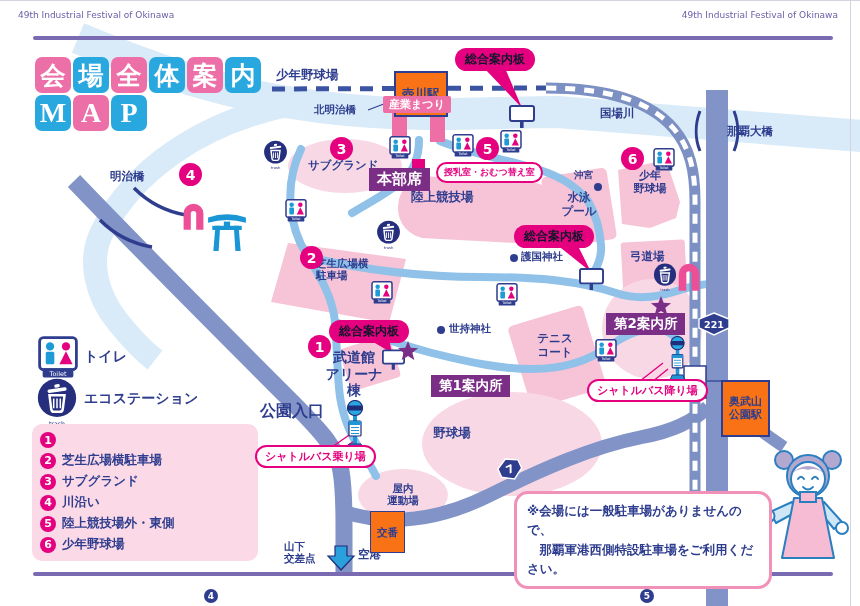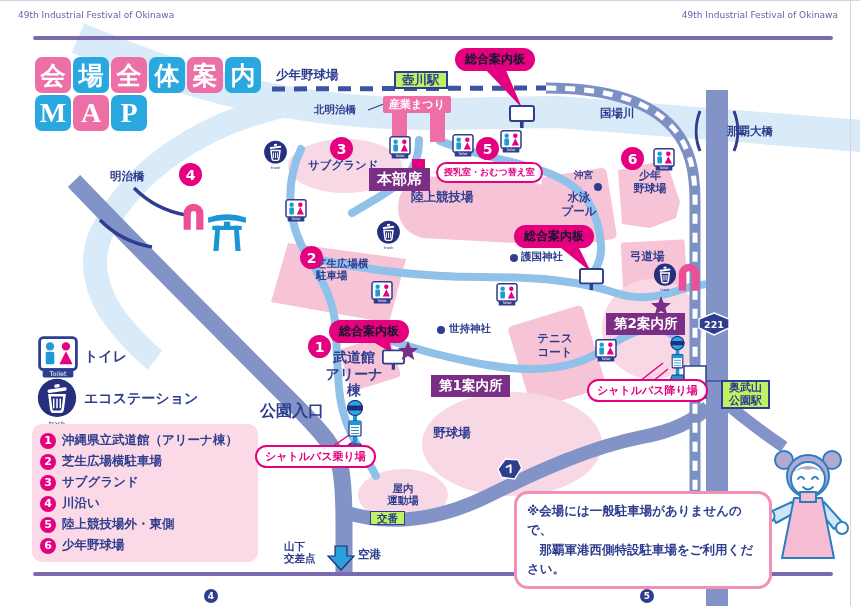--- a/index.html
+++ b/index.html
@@ -18,22 +18,22 @@
   .tile.pink{background:#ed6fa7;} .tile.blue{background:#29a7df;}
   .tile.serif{font-family:"Liberation Serif",serif;font-size:28px;}
   .badge{position:absolute;z-index:3;width:23px;height:23px;border-radius:50%;background:#e4007f;color:#fff;
          font-weight:bold;font-size:14px;display:flex;align-items:center;justify-content:center;}
   .bubble{position:absolute;z-index:3;background:#e4007f;color:#0f172a;font-weight:bold;font-size:12px;
           padding:3px 10px;border-radius:13px;white-space:nowrap;}
   .obubble{position:absolute;z-index:3;background:#fff;border:2px solid #e4007f;color:#e4007f;font-weight:bold;
            border-radius:13px;white-space:nowrap;padding:2px 8px;font-size:11px;}
   .pbox{position:absolute;z-index:3;background:#7b2e86;color:#fff;font-weight:bold;padding:2px 8px;
         white-space:nowrap;font-size:13.5px;}
-  .sbox{position:absolute;z-index:3;background:#bef264;border:2px solid #2e3d8e;color:#2e3d8e;font-weight:bold;
-        white-space:pre-line;text-align:center;padding:0 6px;font-size:12px;line-height:1.15;}
+  .sbox{position:absolute;z-index:3;background:#f97316;border:2px solid #2e3d8e;color:#2e3d8e;font-weight:bold;
+        white-space:pre-line;text-align:center;padding:14px 6px;font-size:12px;line-height:1.15;}
   .gatebar{position:absolute;z-index:3;left:383px;top:96px;width:68px;height:17px;background:#ee6fa5;color:#fff;
            font-size:11px;font-weight:bold;display:flex;align-items:center;justify-content:center;border-radius:2px;}
   .llist{position:absolute;z-index:2;left:32px;top:424px;width:226px;background:#fbd9e6;border-radius:10px;
          padding:8px 8px;display:flex;flex-direction:column;gap:4px;box-sizing:border-box;}
   .litem{display:flex;align-items:center;gap:6px;color:#2e3d8e;font-weight:bold;font-size:12.5px;white-space:nowrap;}
   .lnum{width:16px;height:16px;border-radius:50%;background:#e4007f;color:#fff;font-size:11px;font-weight:bold;
         display:flex;align-items:center;justify-content:center;flex:0 0 16px;}
   .notice{position:absolute;z-index:3;left:514px;top:491px;width:258px;border:3px solid #f191b7;border-radius:14px;
           background:#fff;color:#2e3d8e;font-weight:bold;font-size:12.5px;line-height:1.55;padding:7px 10px;
           white-space:pre-line;box-sizing:border-box;}
@@ -291,21 +291,20 @@
   <div class="sbox" style="left:370px;top:511px;font-size:10.5px;border-width:1.5px;">交番</div>
 
   <div class="gatebar">産業まつり</div>
 
   <div class="lbl" style="left:84px;top:348px;font-size:14px;">トイレ</div>
   <div class="lbl" style="left:84px;top:390px;font-size:14px;">エコステーション</div>
 
   <div class="llist">
     <div class="litem">
       <span class="lnum">1</span>
-      <span>沖縄県立武道館（アリーナ棟）</span>
     </div>
     <div class="litem">
       <span class="lnum">2</span>
       <span>芝生広場横駐車場</span>
     </div>
     <div class="litem">
       <span class="lnum">3</span>
       <span>サブグランド</span>
     </div>
     <div class="litem">

